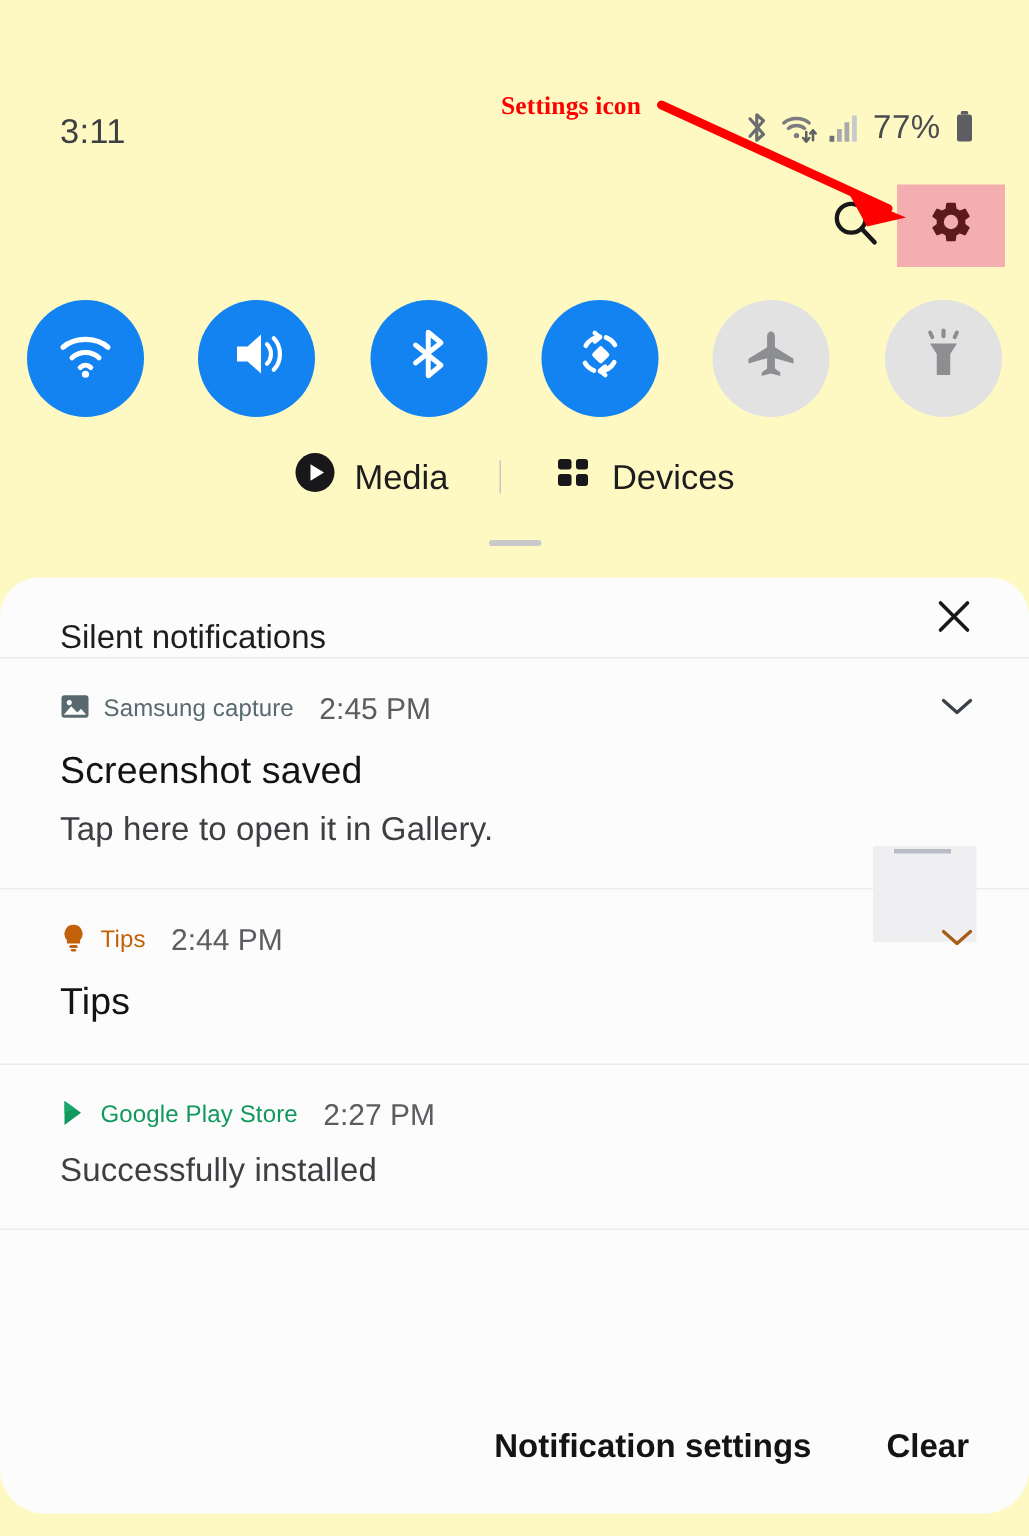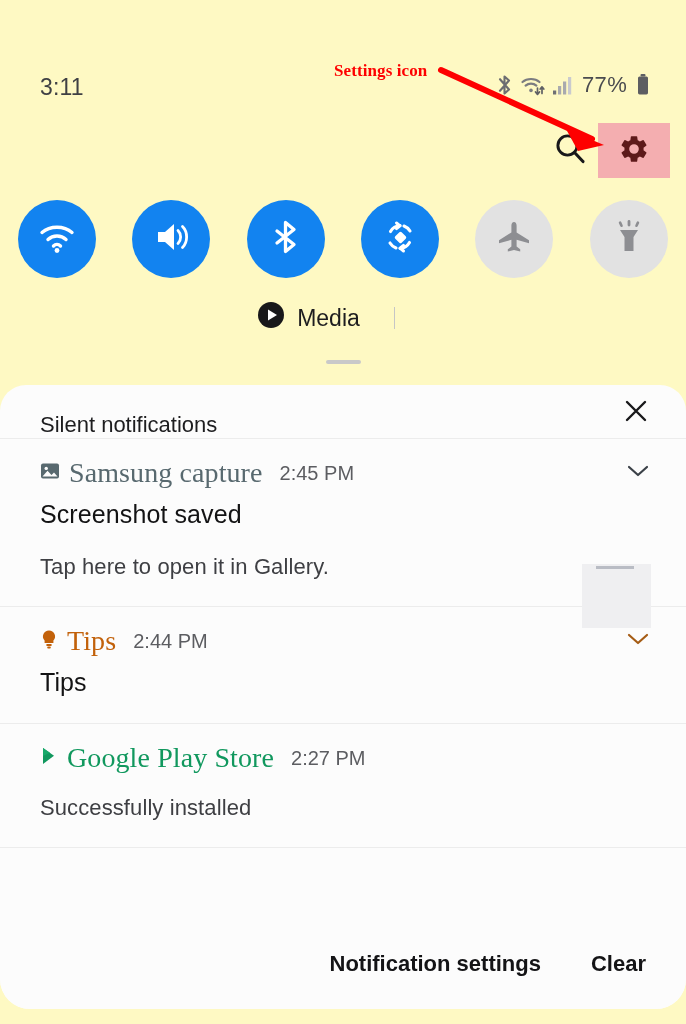--- a/index.html
+++ b/index.html
@@ -88,24 +88,24 @@
   }
   .panel-head .title{ font-size:22px; color:#1d1d1f; }
   .close-btn{
     position:absolute; right:30px; top:10px;
     width:40px; height:36px; display:flex; align-items:center; justify-content:center;
   }
   .divider{ height:1px; background:#ececec; width:100%; }
 
   .notif{ position:relative; padding:22px 40px 26px 40px; }
   .nhead{ display:flex; align-items:center; gap:9px; height:24px; }
-  .napp{ font-size:28px; letter-spacing:.1px;font-family:Liberation Serif, serif; }
+  .napp{ font-size:16px; letter-spacing:.1px; }
   .ntime{ font-size:20px; color:#5c5d61; margin-left:8px; }
   .ntitle{ font-size:25px; color:#131314; margin-top:15px; letter-spacing:.1px; }
-  .ntext{ font-size:22px; color:#3e3f43; margin-top:25px; letter-spacing:.1px; }
+  .ntext{ font-size:22px; color:#3e3f43; margin-top:11px; letter-spacing:.1px; }
   .chevron{
     position:absolute; right:30px; top:20px; width:36px; height:28px;
     display:flex; align-items:center; justify-content:center;
   }
   .thumb{
     position:absolute; right:35px; top:125px;
     width:69px; height:64px; background:#efeff1;
   }
   .thumb:after{
     content:""; position:absolute; left:14px; top:2px; width:38px; height:3px;
@@ -270,20 +270,31 @@
     <div class="mitem">
       <span>
         <svg width="28" height="28" viewBox="0 0 28 28">
           <circle cx="14" cy="14" r="13" fill="#18181a"></circle>
           <path d="M11 8.5 L20 14 L11 19.5 Z" fill="#fff"></path>
         </svg>
       </span>
       <span>Media</span>
     </div>
     <div class="mdivider"></div>
+    <div class="mitem">
+      <span>
+        <svg width="28" height="28" viewBox="0 0 28 28">
+          <rect x="4" y="5" width="9" height="7" rx="2" fill="#18181a"></rect>
+          <rect x="16" y="5" width="8" height="7" rx="2" fill="#18181a"></rect>
+          <rect x="4" y="15" width="9" height="8" rx="2" fill="#18181a"></rect>
+          <rect x="16" y="15" width="8" height="8" rx="2" fill="#18181a"></rect>
+        </svg>
+      </span>
+      <span>Devices</span>
+    </div>
   </div>
 
   <div class="draghandle"></div>
 
   <div class="panel">
 
     <div class="panel-head">
       <span class="title">Silent notifications</span>
       <div class="close-btn">
         <span>

